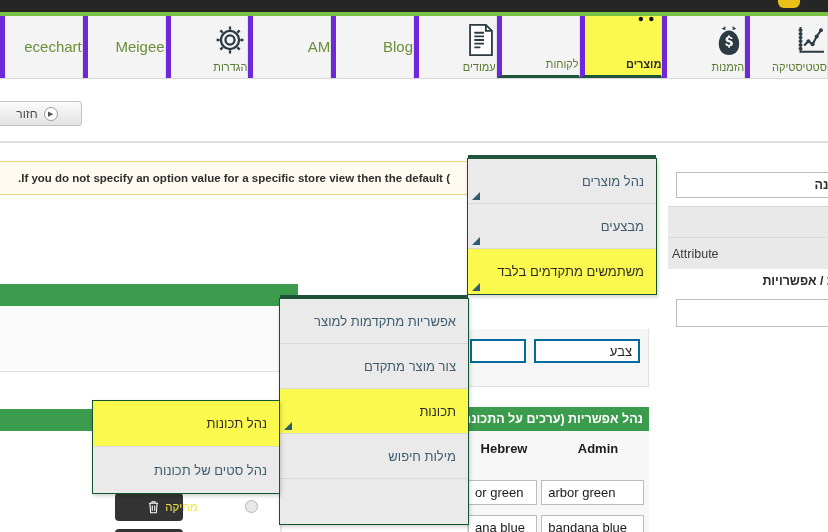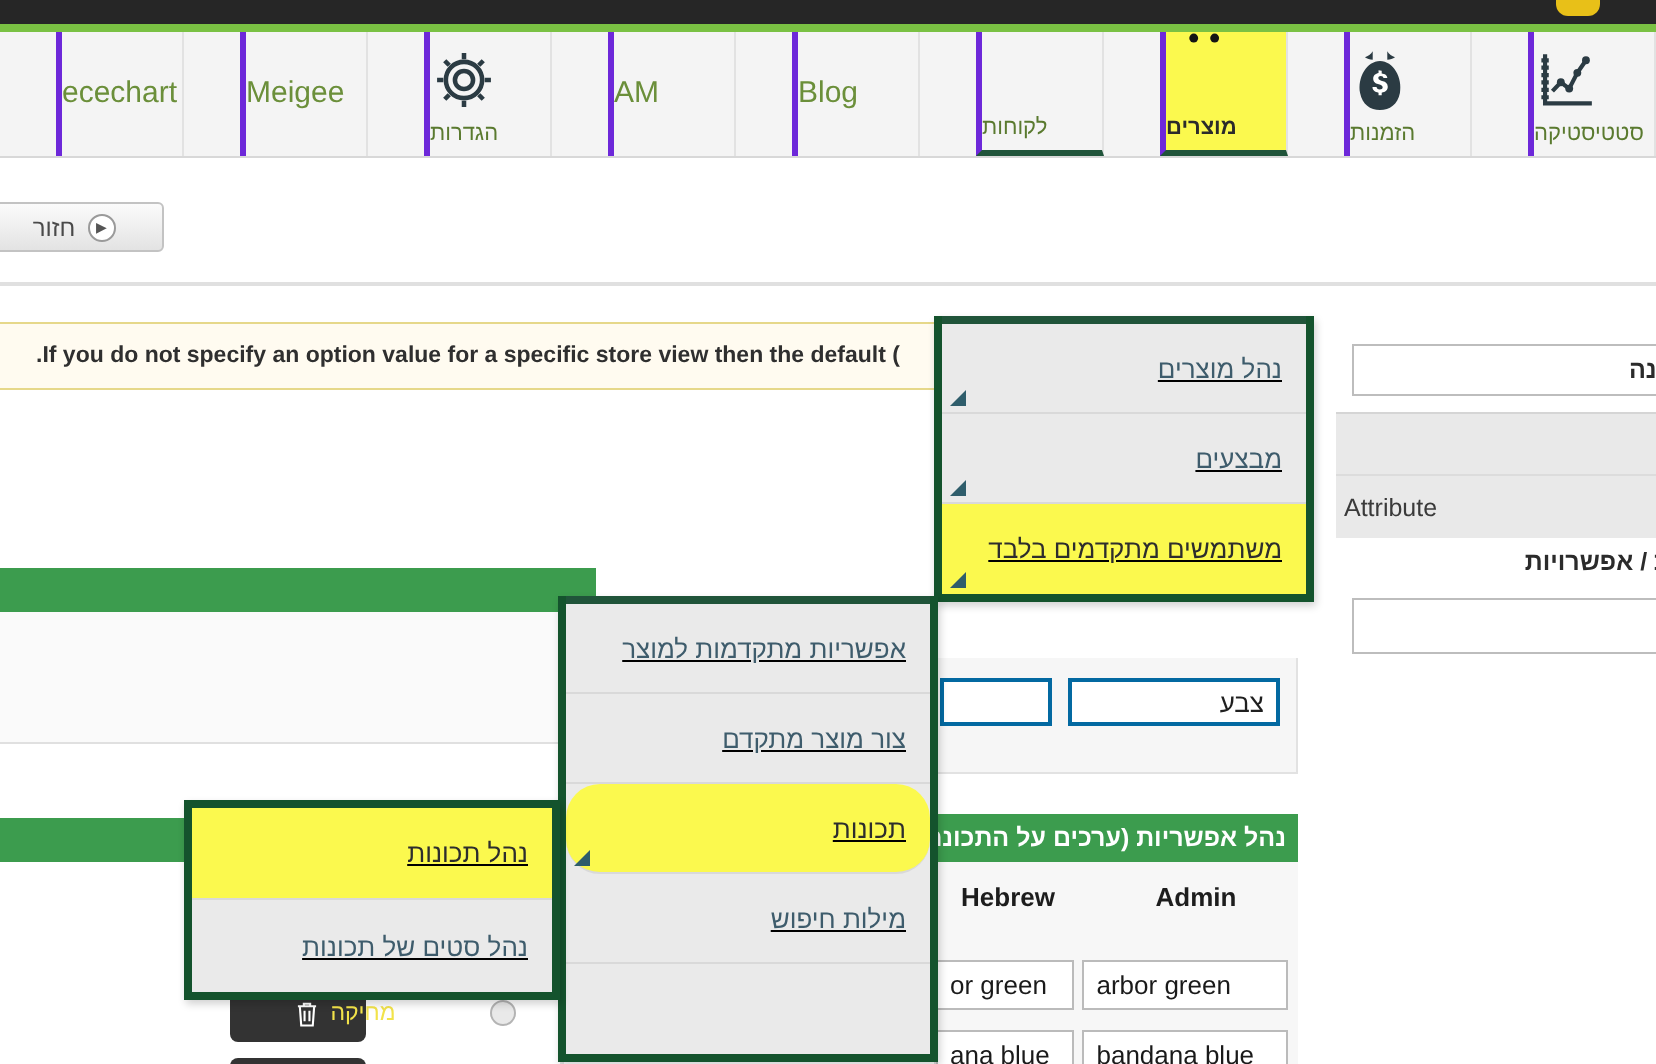--- a/index.html
+++ b/index.html
@@ -35,28 +35,27 @@
   
   .navbar {
     position: absolute; left: 0; top: 16px; width: 828px; height: 63px;
     background: #f4f4f4;
     border-bottom: 1px solid #d8d8d8;
     display: flex; flex-direction: row;
   }
   .nav-item {
     position: relative;
     border-right: 1px solid #e2e2e2;
-    border-left: 3px solid #6d28d9;
+    border-left: 5px solid #6d28d9;
     display: flex; flex-direction: column;
-    align-items: flex-start; justify-content: flex-end;
+    align-items: flex-end; justify-content: flex-end;
     padding-bottom: 4px;
     background: #f4f4f4;
     cursor: pointer;
     overflow: hidden;
-    margin-left: 28px;
   }
   .nav-item.text-only { justify-content: center; padding-bottom: 0; }
   .nav-label {
     font-size: 11px; color: #5a7a2f; white-space: nowrap;
     line-height: 14px;
   }
   .nav-item.text-only .nav-label { font-size: 15px; color: #6b8f3a; }
   .nav-icon { display: block; line-height: 0; margin-bottom: 3px; }
   .nav-item.active {
     background: #fbf94e;
@@ -125,25 +124,24 @@
   }
   .white-strip {
     position: absolute; left: 0; top: 294px; width: 280px; height: 36px;
     background: #ffffff;
   }
 
   
   .menu {
     position: absolute;
     background: #eaeaea;
-    border: 4px solid #14532d;
+    border: 1px solid #14532d;
     box-shadow: 1px 2px 4px rgba(0,0,0,0.18);
     direction: rtl;
     z-index: 40;
-    text-decoration: underline;
   }
   .menu-item {
     position: relative;
     height: 45px;
     display: flex; align-items: center; justify-content: flex-start;
     padding: 0 12px 0 12px;
     font-size: 13px; color: #3e5c6c;
     border-bottom: 1px solid #d9d9d9;
     background: #eaeaea;
     cursor: pointer; white-space: nowrap;
@@ -298,20 +296,28 @@
             <path d="M12 2.5v2.2M12 19.3v2.2M2.5 12h2.2M19.3 12h2.2M5.2 5.2l1.6 1.6M17.2 17.2l1.6 1.6M18.8 5.2l-1.6 1.6M6.8 17.2l-1.6 1.6"></path>
             <circle cx="12" cy="12" r="6.4"></circle>
           </svg></span>
         <span class="nav-label">הגדרות</span>
       </div>
       <div class="nav-item text-only" style="width: 88px;">
         <span class="nav-label">AM</span>
       </div>
       <div class="nav-item text-only" style="width: 88px;">
         <span class="nav-label">Blog</span>
+      </div>
+      <div class="nav-item" style="width: 88px;">
+        <span class="nav-icon"><svg width="30" height="34" viewBox="0 0 24 28" fill="none" stroke="#2b3b43" stroke-width="1.5">
+            <path d="M3 1.5h13l5 5v20H3z" fill="#fff"></path>
+            <path d="M16 1.5v5h5"></path>
+            <path d="M6.5 8h8M6.5 11h8M6.5 14h8M6.5 17h8M6.5 20h5"></path>
+          </svg></span>
+        <span class="nav-label">עמודים</span>
       </div>
       <div class="nav-item hover-under" style="width: 88px; gap: 44px;">
         <span class="nav-icon"><svg width="30" height="34" viewBox="0 0 24 28" fill="#2b3b43">
             <circle cx="12" cy="8" r="5.2"></circle>
             <path d="M2.2 26c0-5.6 4.4-9.6 9.8-9.6s9.8 4 9.8 9.6z"></path>
           </svg></span>
         <span class="nav-label">לקוחות</span>
       </div>
       <div class="nav-item active" style="width: 88px; gap: 30px;">
         <span class="nav-icon"><svg width="34" height="34" viewBox="0 0 26 26" fill="none" stroke="#141414" stroke-width="2.4" stroke-linecap="round">
@@ -443,21 +449,21 @@
       </div>
 
     <div class="menu" id="menu-catalog">
       <div class="menu-top-accent"></div>
     <div class="menu-item" style="height: 45px;">
           <span>אפשריות מתקדמות למוצר</span>
         </div>
         <div class="menu-item" style="height: 45px;">
           <span>צור מוצר מתקדם</span>
         </div>
-        <div class="menu-item highlight" style="height: 45px; border-radius: 17px;">
+        <div class="menu-item highlight" style="height: 45px;">
           <span>תכונות</span>
           <span class="sub-arrow"></span>
         </div>
         <div class="menu-item" style="height: 45px;">
           <span>מילות חיפוש</span>
         </div>
         <div class="menu-item" style="height: 45px;"></div>
       </div>
 
     <div class="menu" id="menu-attrs">

